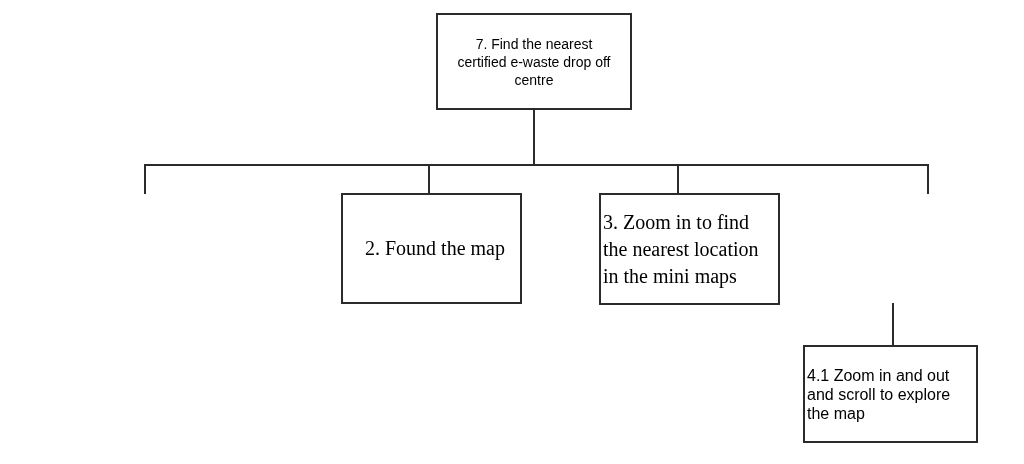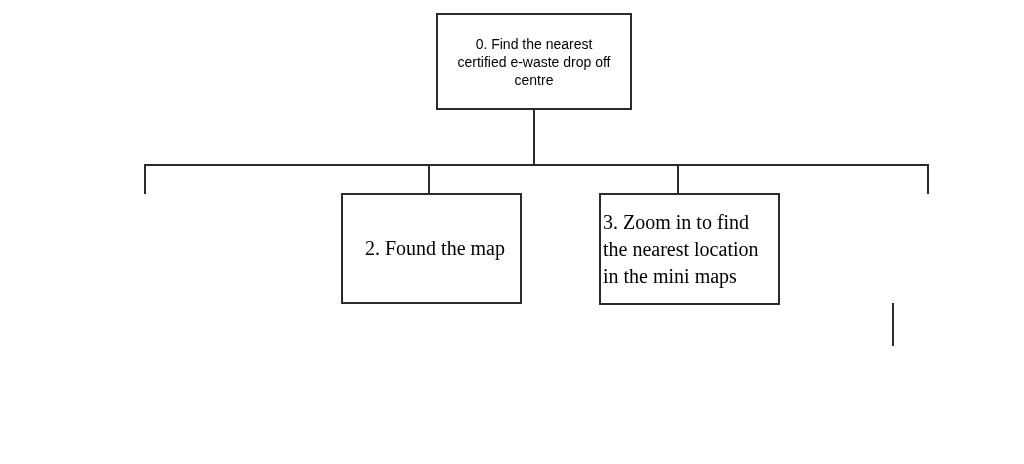--- a/index.html
+++ b/index.html
@@ -72,31 +72,36 @@
 
   <div class="connector" id="conn-root-stem"></div>
   <div class="connector" id="conn-hbar"></div>
   <div class="connector" id="conn-drop-1"></div>
   <div class="connector" id="conn-drop-2"></div>
   <div class="connector" id="conn-drop-3"></div>
   <div class="connector" id="conn-drop-4"></div>
   <div class="connector" id="conn-step4-stem"></div>
 
   <div class="node sans center" id="node-root">
-    <span class="label">0. Find the nearest
+    <span class="label">7. Find the nearest
 certified e-waste drop off
 centre</span>
   </div>
 
 
   <div class="node serif center" id="node-step2">
     <span class="label">2. Found the map</span>
   </div>
 
   <div class="node serif left" id="node-step3">
     <span class="label">3. Zoom in to find
 the nearest location
 in the mini maps</span>
   </div>
 
 
+  <div class="node sans-md left" id="node-step41">
+    <span class="label">4.1 Zoom in and out
+and scroll to explore
+the map</span>
+  </div>
 
 </div>
 
 </body></html>

